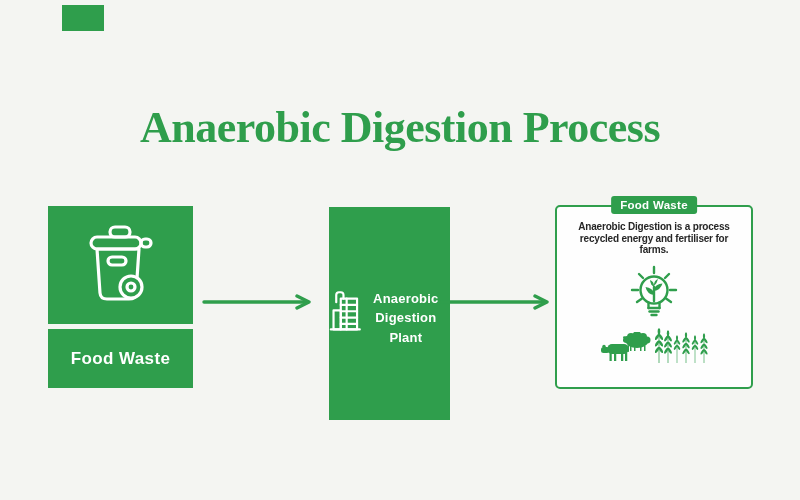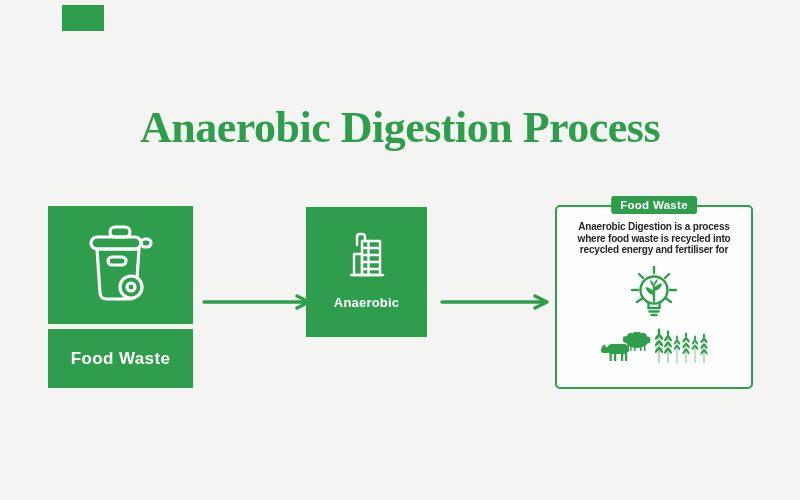--- a/index.html
+++ b/index.html
@@ -33,23 +33,23 @@
     display:flex;align-items:center;justify-content:center;
   }
   .box-food .label-panel{
     margin-top:5px;height:59px;background:#2f9e4c;
     display:flex;align-items:center;justify-content:center;
     color:#fff;font-size:17px;font-weight:700;letter-spacing:0.4px;
   }
 
   
   .box-plant{
-    position:absolute;left:306px;top:207px;width:121px;height:130px;
+    position:absolute;left:329px;top:207px;width:121px;height:213px;
     background:#2f9e4c;
-    display:flex;flex-direction:column;align-items:center;justify-content:center;
+    display:flex;flex-direction:row;align-items:center;justify-content:center;
   }
   .box-plant .plant-label{
     margin-top:9px;text-align:center;color:#fff;
     font-size:13px;font-weight:700;line-height:1.5;letter-spacing:0.2px;
   }
   .box-plant .plant-label span{display:block;}
 
   
   .flow-arrow{position:absolute;width:110px;height:16px;}
   .flow-arrow.a1{left:202px;top:294px;}
@@ -121,35 +121,36 @@
       <line x1="13" y1="16" x2="31" y2="16"></line>
       <line x1="13" y1="23" x2="31" y2="23"></line>
       <line x1="13" y1="30" x2="31" y2="30"></line>
       <line x1="13" y1="37" x2="31" y2="37"></line>
       <line x1="19.5" y1="9" x2="19.5" y2="43"></line>
       <rect x="5" y="22" width="8" height="21"></rect>
       <line x1="2" y1="43" x2="34" y2="43"></line>
     </svg>
     <div class="plant-label">
       <span>Anaerobic</span>
+      <span>Digestion Plant</span>
     </div>
   </div>
 
   <svg class="flow-arrow a2" viewBox="0 0 110 16" fill="none" stroke="#2f9e4c" stroke-width="3.4" stroke-linecap="round" stroke-linejoin="round">
     <line x1="2" y1="8" x2="104" y2="8"></line>
     <polyline points="95,2 107,8 95,14"></polyline>
   </svg>
 
   <div class="info-card">
     <div class="info-tab">Food Waste</div>
 
     <div class="info-desc">
       <div>Anaerobic Digestion is a process</div>
-      <div>where food waste is recycled into</div>
       <div>recycled energy and fertiliser for</div>
+      <div>farms.</div>
     </div>
 
     <div class="bulb-wrap">
       <svg width="58" height="58" viewBox="0 0 58 58" fill="none" stroke="#2f9e4c" stroke-width="2.4" stroke-linecap="round" stroke-linejoin="round">
         <line x1="29" y1="3" x2="29" y2="9"></line>
         <line x1="7" y1="26" x2="13" y2="26"></line>
         <line x1="51" y1="26" x2="45" y2="26"></line>
         <line x1="14" y1="10" x2="18" y2="14"></line>
         <line x1="44" y1="10" x2="40" y2="14"></line>
         <line x1="12" y1="38" x2="17" y2="34.5"></line>

